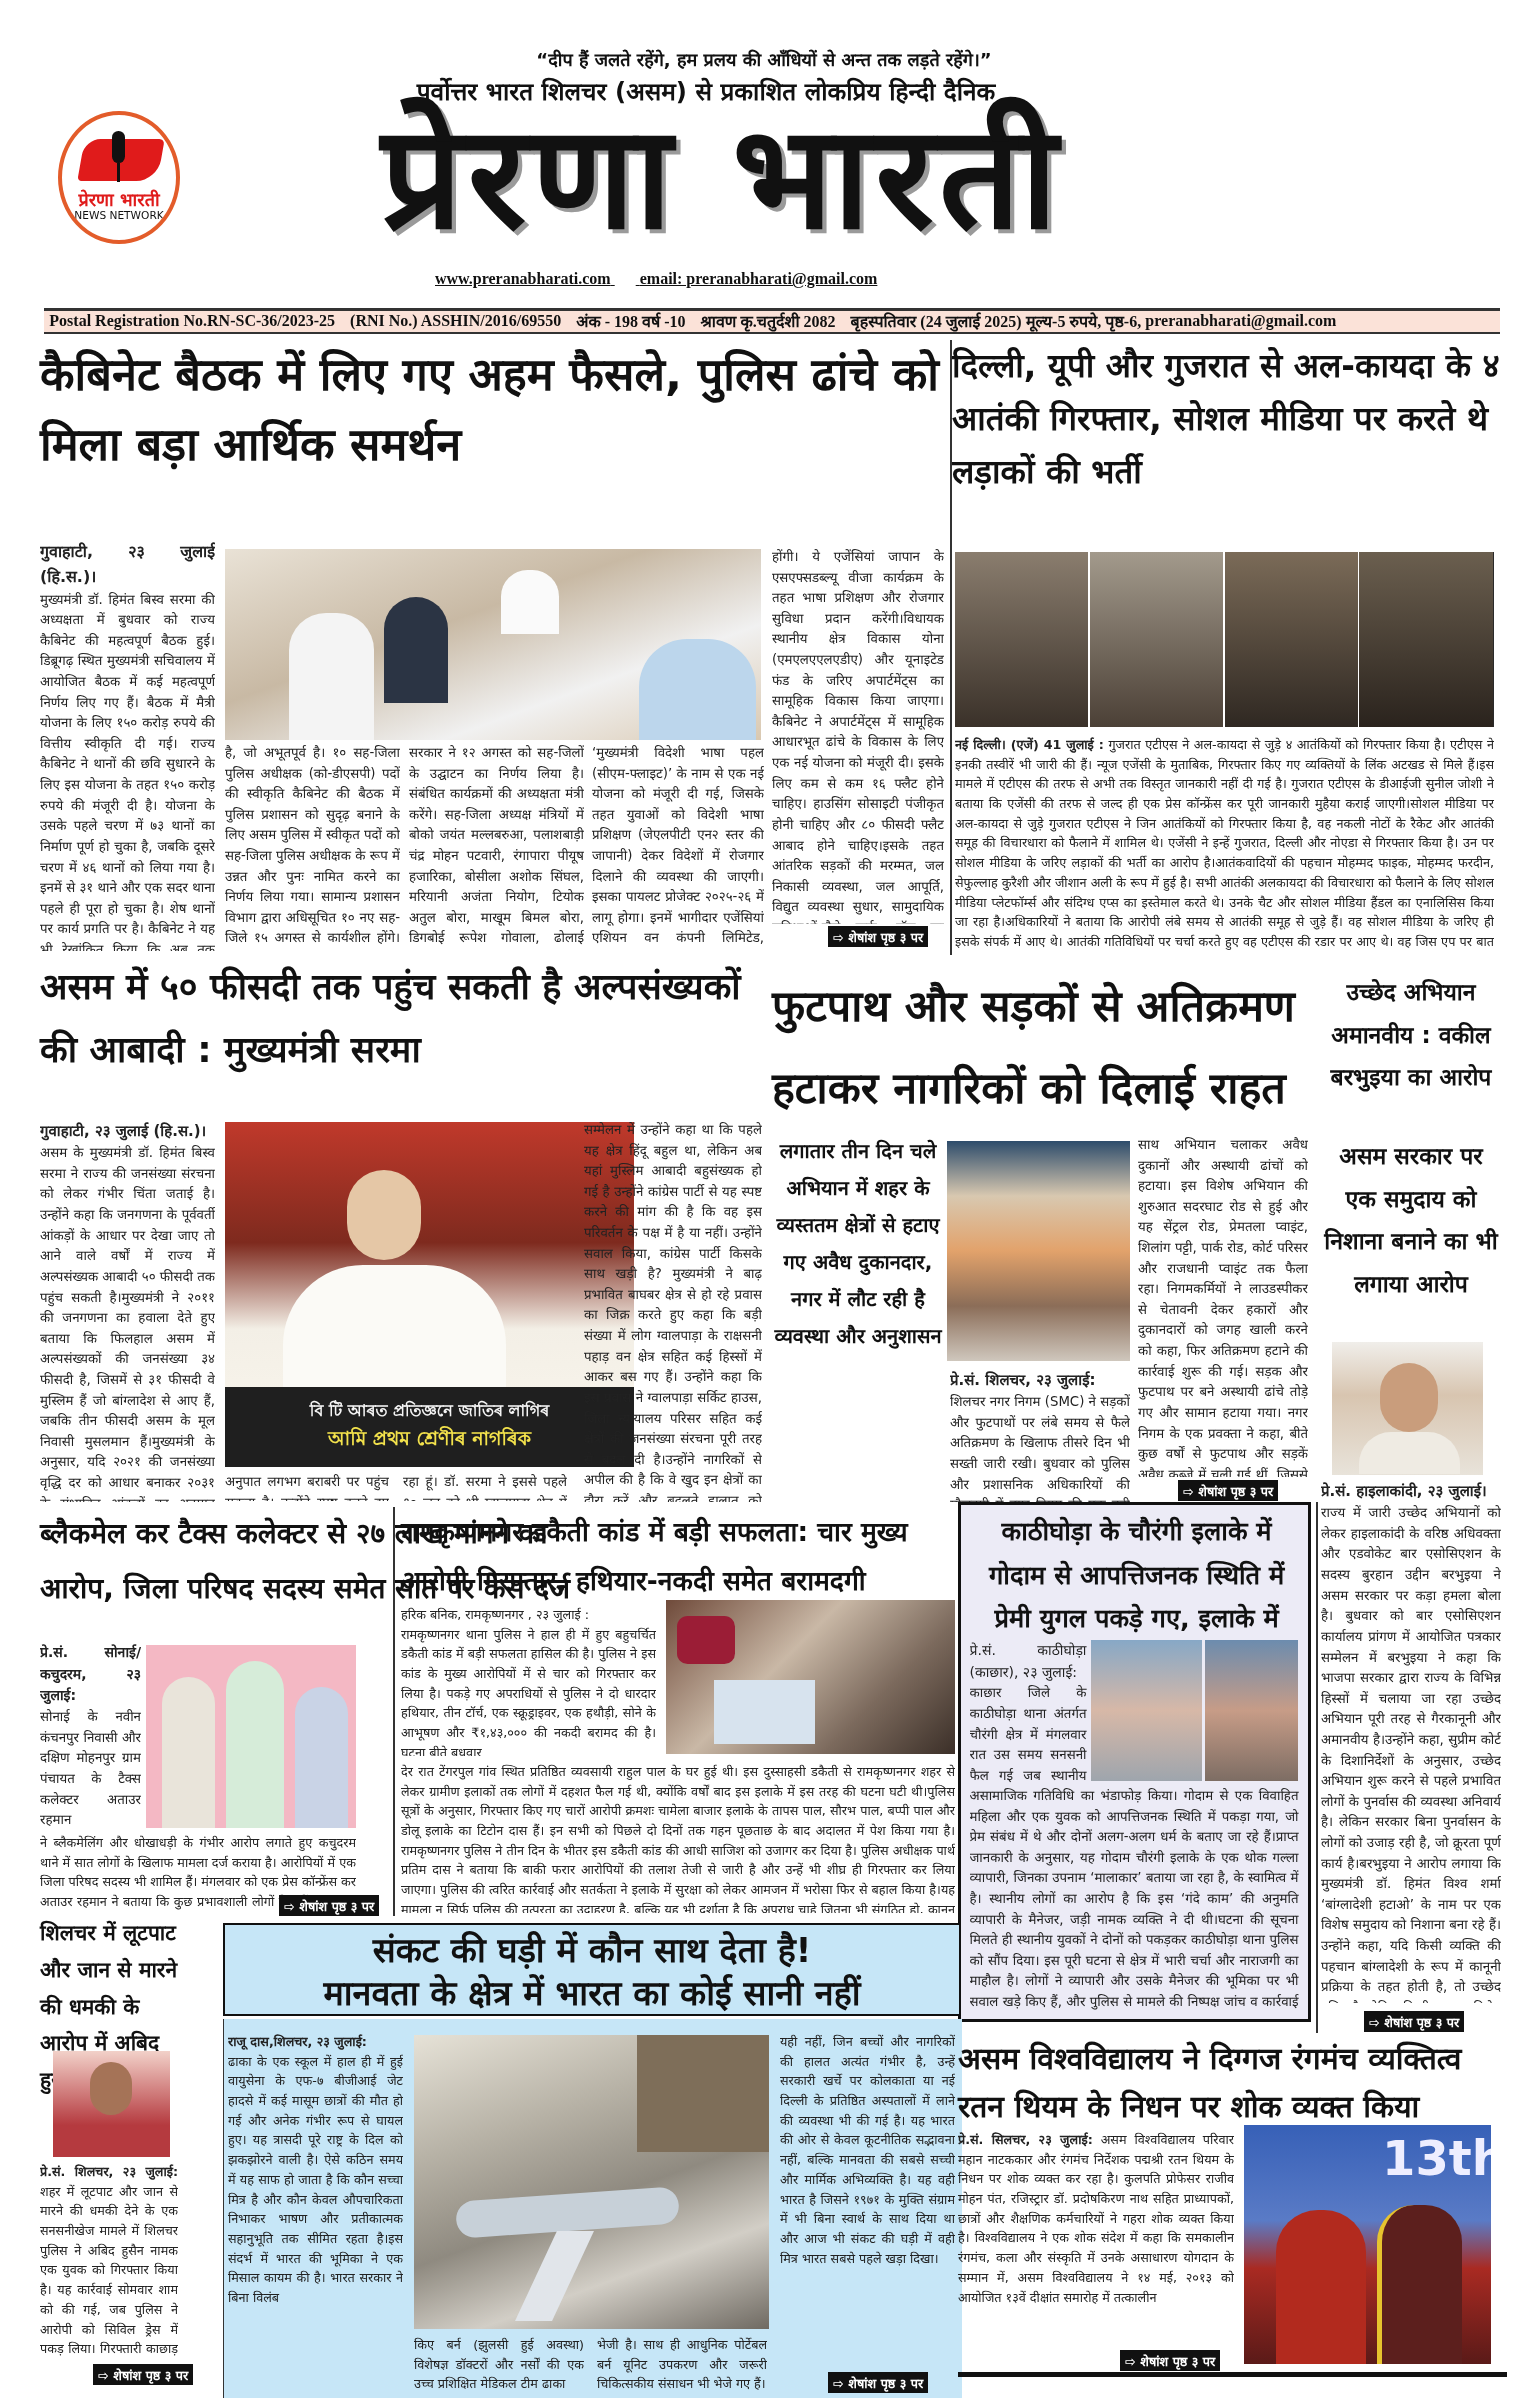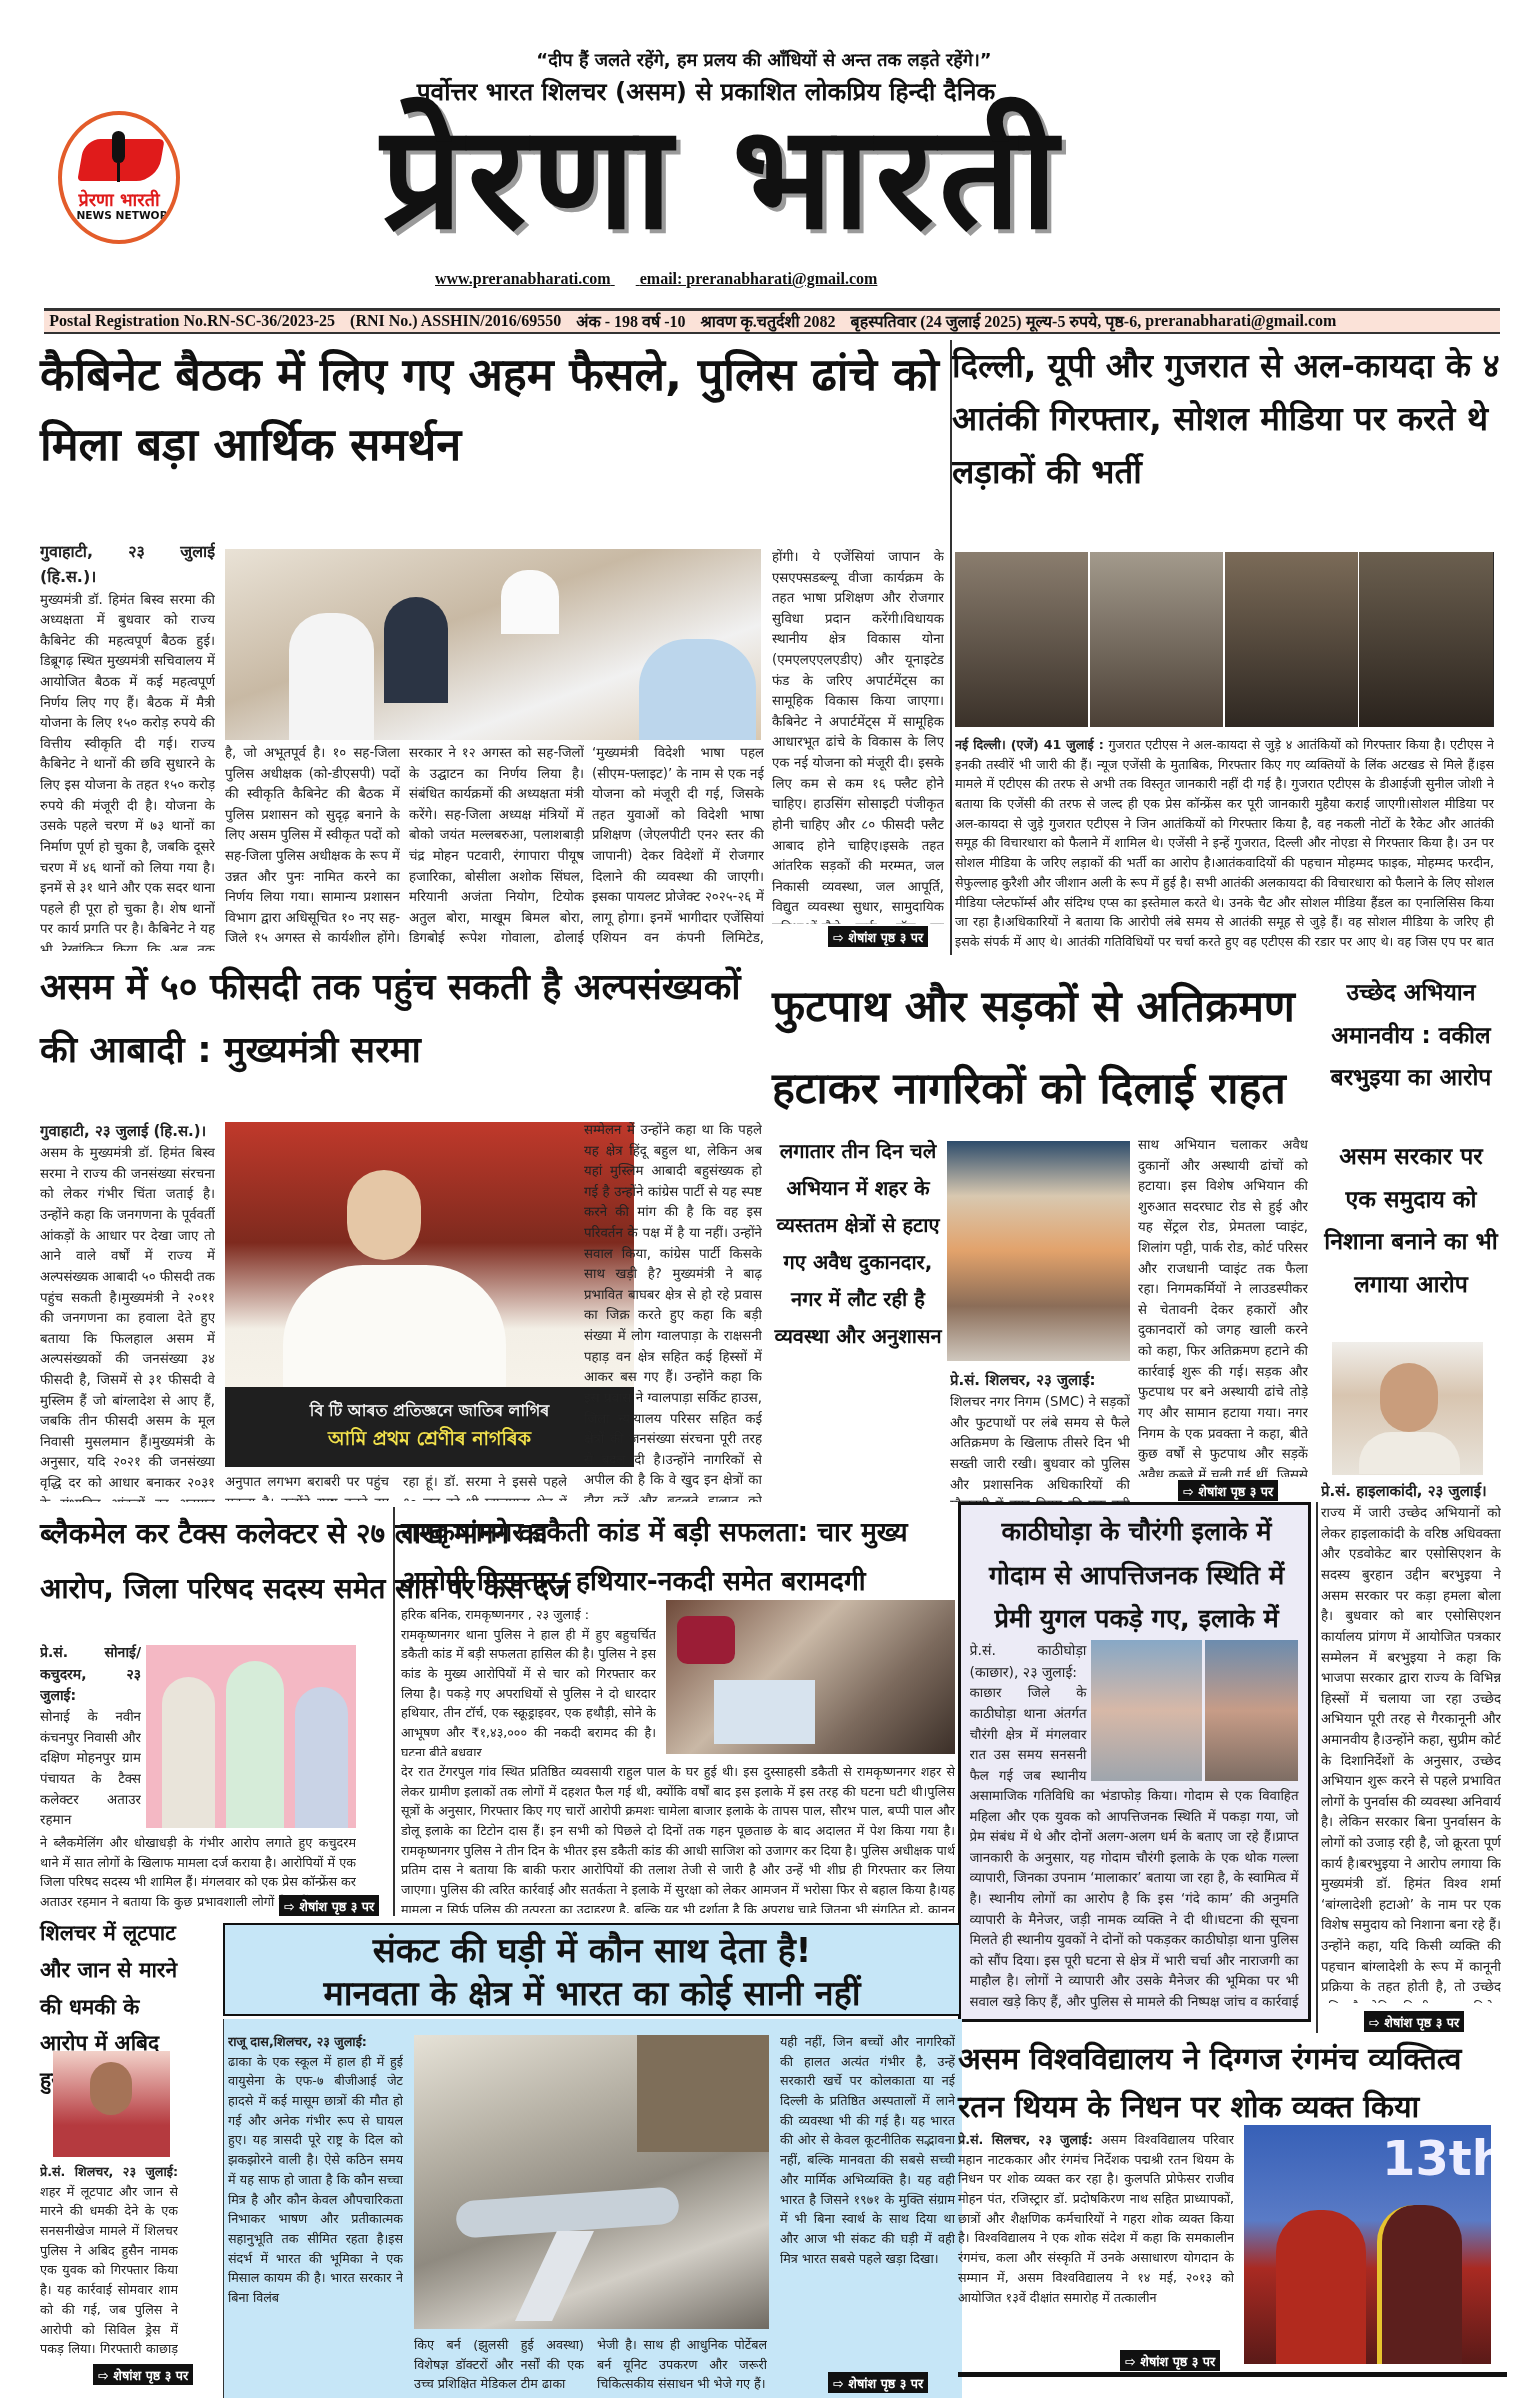--- a/index.html
+++ b/index.html
@@ -6,21 +6,21 @@
   body{width:1528px;height:2401px;position:relative;overflow:hidden;font-family:"DejaVu Sans",sans-serif;color:#111;}
   .abs{position:absolute;}
   .motto{left:0;width:1528px;top:47px;text-align:center;font-size:18px;font-weight:bold;}
   .tagline{left:308px;width:796px;top:74px;text-align:center;font-size:24.4px;font-weight:bold;}
   .masthead{left:255px;top:90px;width:934px;height:175px;display:flex;align-items:center;justify-content:center;font-family:"DejaVu Serif",serif;font-size:143px;font-weight:bold;letter-spacing:5.3px;text-shadow:4.2px 4.2px 0 #9a9a9a;line-height:1;}
   .logo{left:58px;top:111px;width:122px;height:133px;border:4.2px solid #e35c2a;border-radius:50%;box-sizing:border-box;background:#fff;overflow:hidden;}
   .logo .map{position:absolute;left:18.6px;top:24px;width:80px;height:42px;background:#e01b1b;border-radius:16px 5.3px 21px 4.2px;transform:skewX(-10deg);}
   .logo .mic{position:absolute;left:50px;top:16px;width:12.7px;height:32px;background:#111;border-radius:6.4px;}
   .logo .mic-stand{position:absolute;left:55px;top:48px;width:3.2px;height:18.6px;background:#111;}
   .logo .lname{position:absolute;left:0;width:100%;top:72px;text-align:center;color:#e01b1b;font-size:18px;font-weight:bold;}
-  .logo .lnet{position:absolute;left:0;width:100%;top:94px;text-align:right;font-size:10.6px;font-weight:bold;}
+  .logo .lnet{position:absolute;left:0;width:100%;top:94px;text-align:center;font-size:10.6px;font-weight:normal;}
   .weblink{left:435px;top:270px;font-size:16px;font-weight:bold;font-family:"Liberation Serif",serif;text-decoration:underline;}
   .regbar{left:44px;top:308px;width:1456px;height:25.5px;background:#fbe2d8;border-top:3.2px solid #333;border-bottom:2.1px solid #333;box-sizing:border-box;font-family:"Liberation Serif",serif;font-size:16px;font-weight:bold;display:flex;align-items:center;padding-left:5.3px;white-space:nowrap;overflow:hidden;}
   .regbar span{margin-right:15px;}
   .hl{font-weight:bold;line-height:1.55;color:#111;}
   .h-lead{left:40px;top:340px;width:902px;font-size:45px;}
   .h-right{left:952px;top:340px;width:552px;font-size:33px;line-height:1.6;}
   .dateline{font-weight:bold;}
   .body{font-size:13.3px;line-height:1.55;text-align:justify;color:#222;}
   .col{position:absolute;}
   .photo{position:absolute;background:linear-gradient(135deg,#c9b8a3,#8f7b68);overflow:hidden;}

